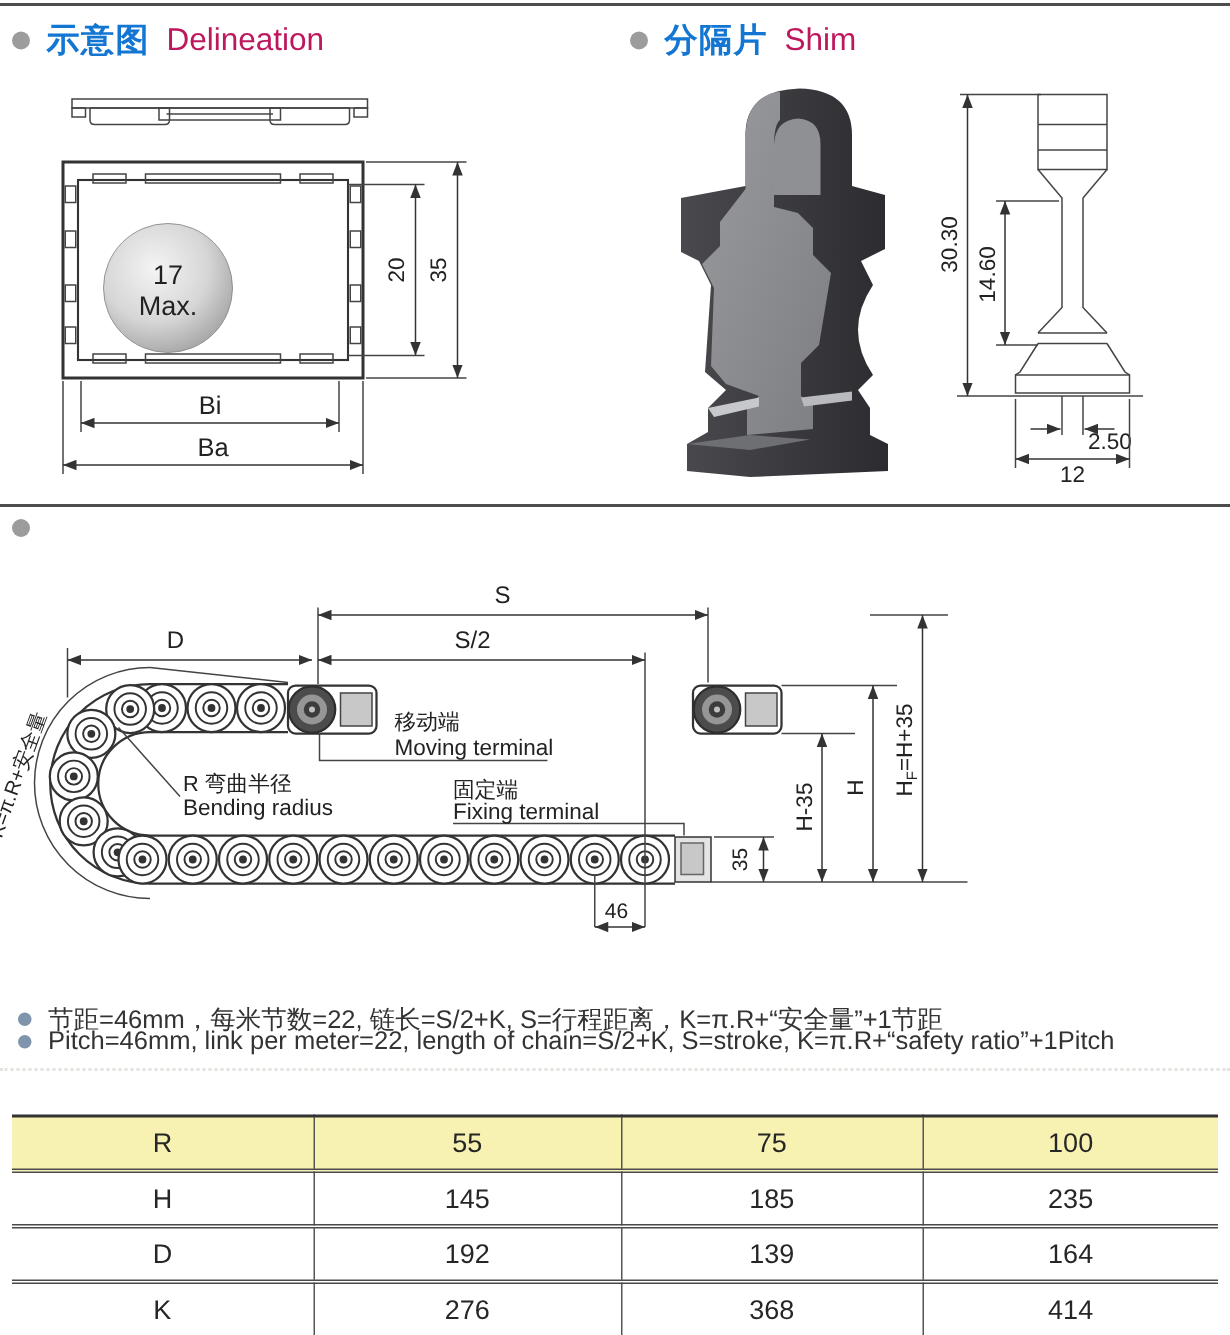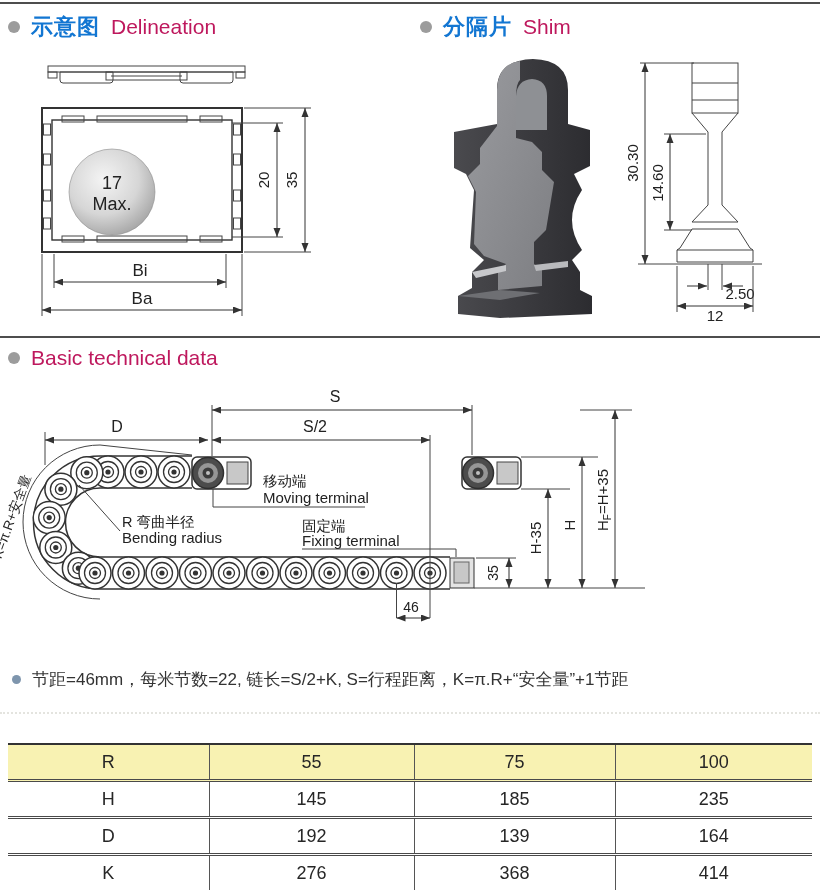--- a/index.html
+++ b/index.html
@@ -197,21 +197,20 @@
       <line class="thin" x1="313" y1="216" x2="313" y2="262"></line>
       <line class="dim" x1="237" y1="256" x2="313" y2="256" marker-start="url(#as)" marker-end="url(#ae)"></line>
       <text x="275" y="271" text-anchor="middle" class="dtxt">12</text>
     </g>
   </svg>
 
   <div class="rule" style="top:336px;"></div>
 
   <div class="sec" style="left:8px; top:346px;">
     <span class="dot"></span>
-    <span class="en">Basic technical data</span>
   </div>
 
   <svg style="left:0px; top:385px;" width="690" height="255" viewBox="0 0 690 255">
 
     <g>
       <path class="thin" d="M100,60 A77,77 0 0 0 100,214"></path>
       <path class="thin" d="M100,60 L192,70"></path>
       <path class="ln" d="M100,71 H192"></path>
       <path class="ln" d="M100,103 H192"></path>
       <path class="ln" d="M100,172 H450"></path>
@@ -315,20 +314,24 @@
     <g>
       <line class="thin" x1="580" y1="25" x2="632" y2="25"></line>
       <line class="dim" x1="615" y1="25" x2="615" y2="203" marker-start="url(#as)" marker-end="url(#ae)"></line>
       <text transform="translate(608,115) rotate(-90)" text-anchor="middle" class="dtxt"><tspan>H</tspan><tspan dy="3" font-size="10">F</tspan><tspan dy="-3">=H+35</tspan></text>
     </g>
   </svg>
 
   <div class="note" style="top:668px;">
     <span class="dot"></span>
     <span>节距=46mm，每米节数=22, 链长=S/2+K, S=行程距离，K=π.R+“安全量”+1节距</span>
+  </div>
+  <div class="note" style="top:684px;">
+    <span class="dot"></span>
+    <span>Pitch=46mm, link per meter=22, length of chain=S/2+K, S=stroke, K=π.R+“safety ratio”+1Pitch</span>
   </div>
 
   <div class="fold"></div>
 
   <table class="spec">
     <tbody>
       <tr class="hdr">
         <td style="width:25%">R</td>
         <td style="width:25.5%">55</td>
         <td style="width:25%">75</td>

